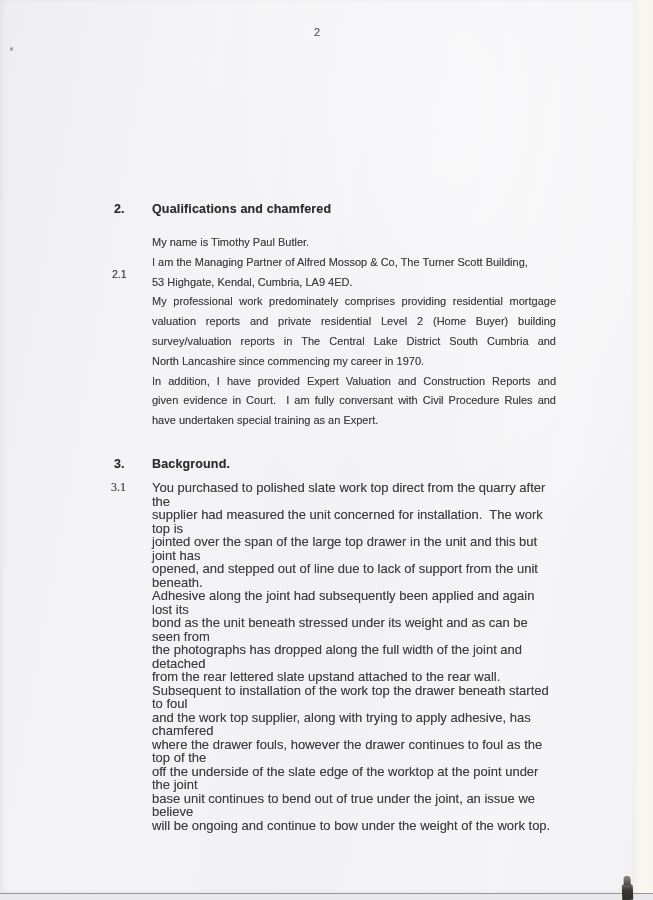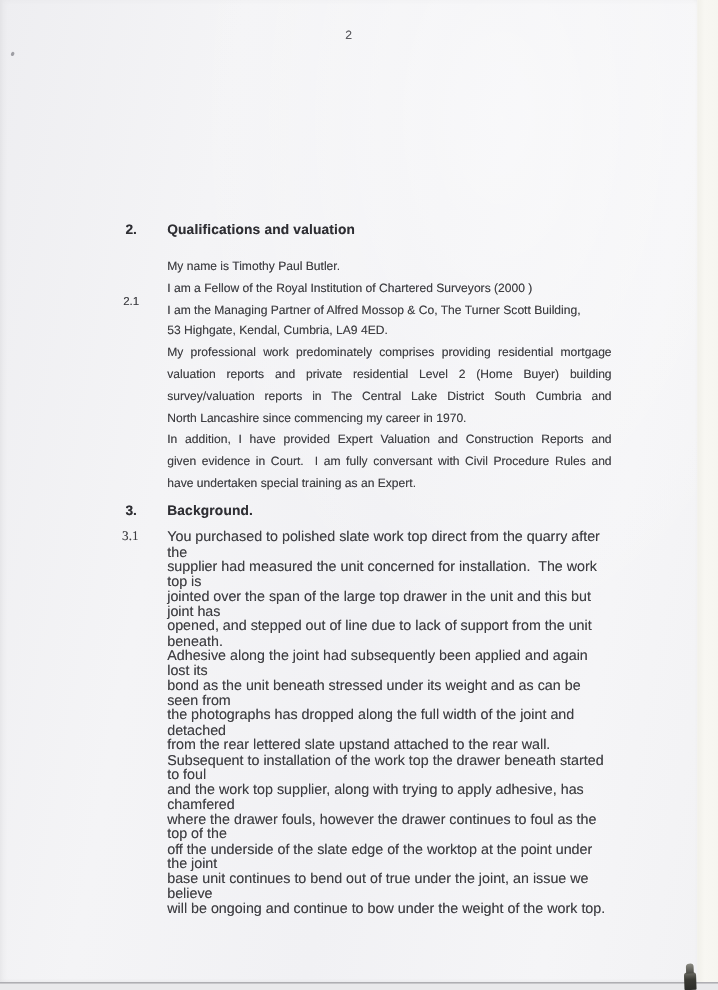--- a/index.html
+++ b/index.html
@@ -61,27 +61,26 @@
 </style>
 </head>
 <body>
 
 <div class="paper">
   <div class="page-num">2</div>
   <div class="speck"></div>
 
   <div class="head h2">
     <span class="hnum">2.</span>
-    <span class="htitle">Qualifications and valuation</span>
+    <span class="htitle">Qualifications and chamfered</span>
   </div>
 
   <div class="pnum pnum2">2.1</div>
   <div class="body body2">
     <div class="ln">My name is Timothy Paul Butler.</div>
-    <div class="ln">I am a Fellow of the Royal Institution of Chartered Surveyors (2000 )</div>
     <div class="ln">I am the Managing Partner of Alfred Mossop &amp; Co, The Turner Scott Building,</div>
     <div class="ln">53 Highgate, Kendal, Cumbria, LA9 4ED.</div>
     <div class="ln just">My professional work predominately comprises providing residential mortgage</div>
     <div class="ln just">valuation reports and private residential Level 2 (Home Buyer) building</div>
     <div class="ln just">survey/valuation reports in The Central Lake District South Cumbria and</div>
     <div class="ln">North Lancashire since commencing my career in 1970.</div>
     <div class="ln just">In addition, I have provided Expert Valuation and Construction Reports and</div>
     <div class="ln just">given evidence in Court.  I am fully conversant with Civil Procedure Rules and</div>
     <div class="ln">have undertaken special training as an Expert.</div>
   </div>

